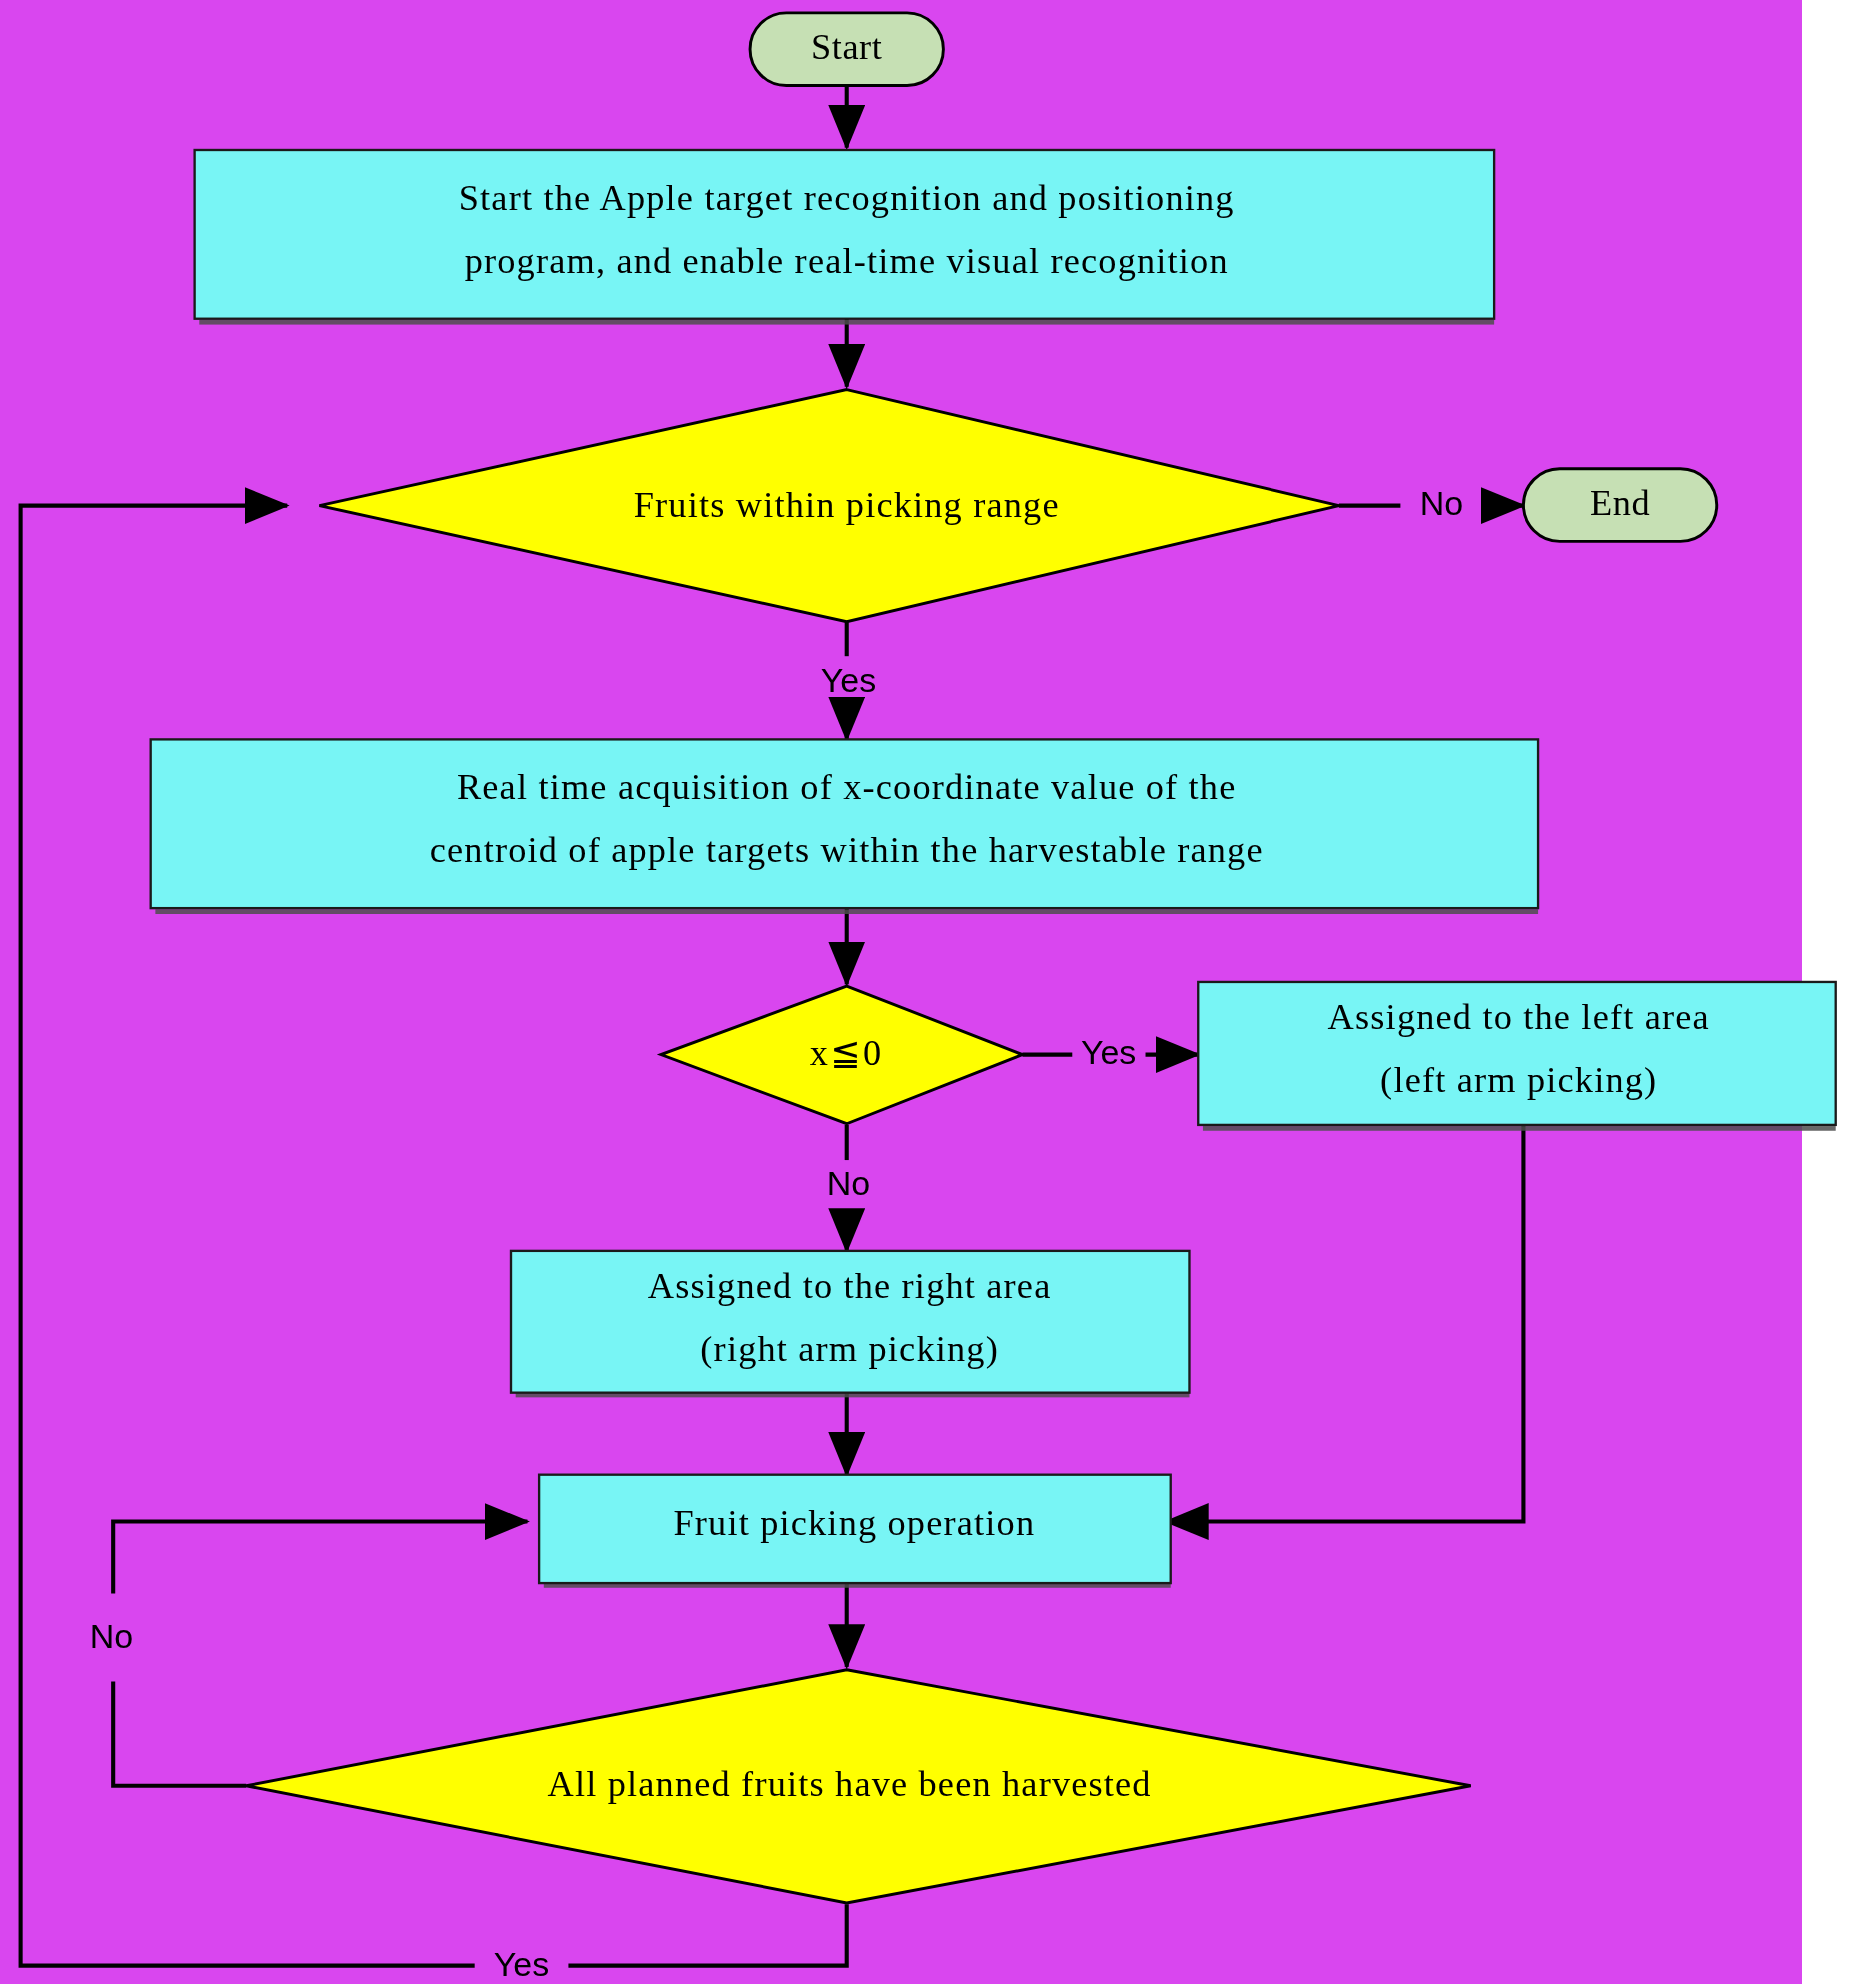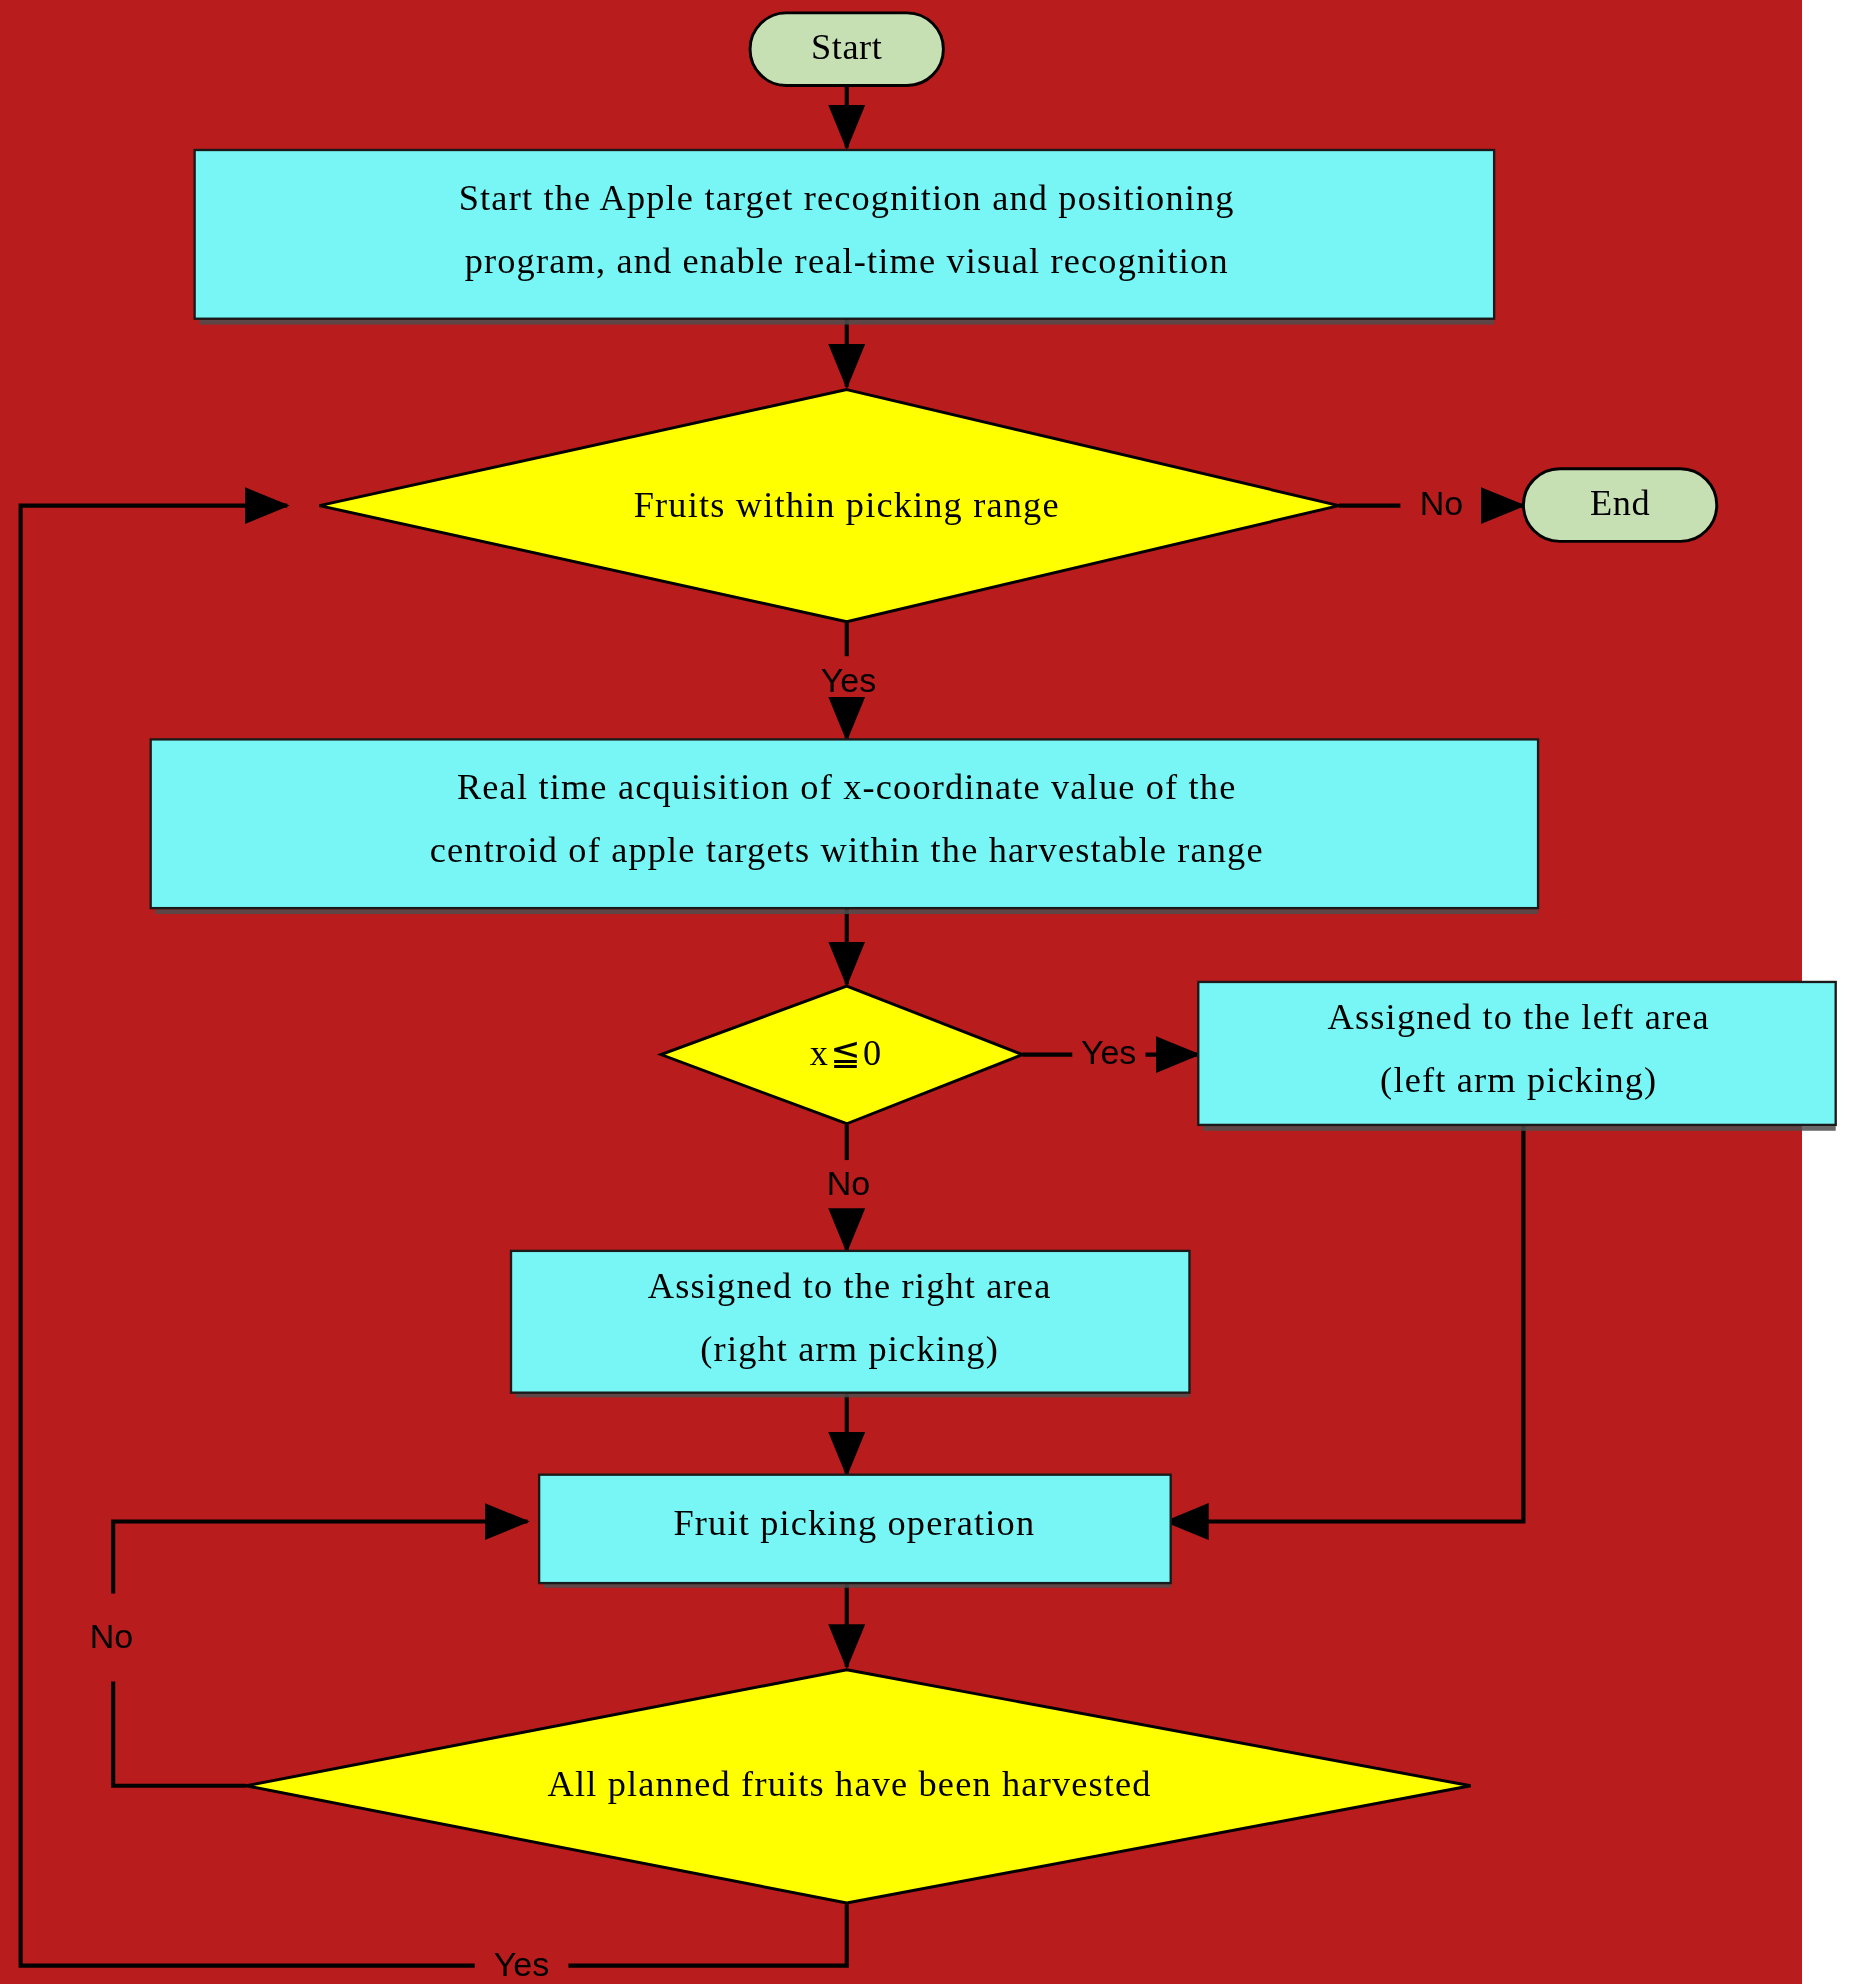--- a/index.html
+++ b/index.html
@@ -11,21 +11,21 @@
   body {
     width: 1861px;
     height: 1985px;
     overflow: hidden;
     font-family: "Liberation Serif", "DejaVu Serif", serif;
   }
   #flowchart-root {
     position: relative;
     width: 1802px;
     height: 1985px;
-    background: #b91c1c;
+    background: #d946ef;
   }
   svg#flow-svg {
     position: absolute;
     top: 0;
     left: 0;
     width: 1861px;
     height: 1985px;
     display: block;
   }
   

